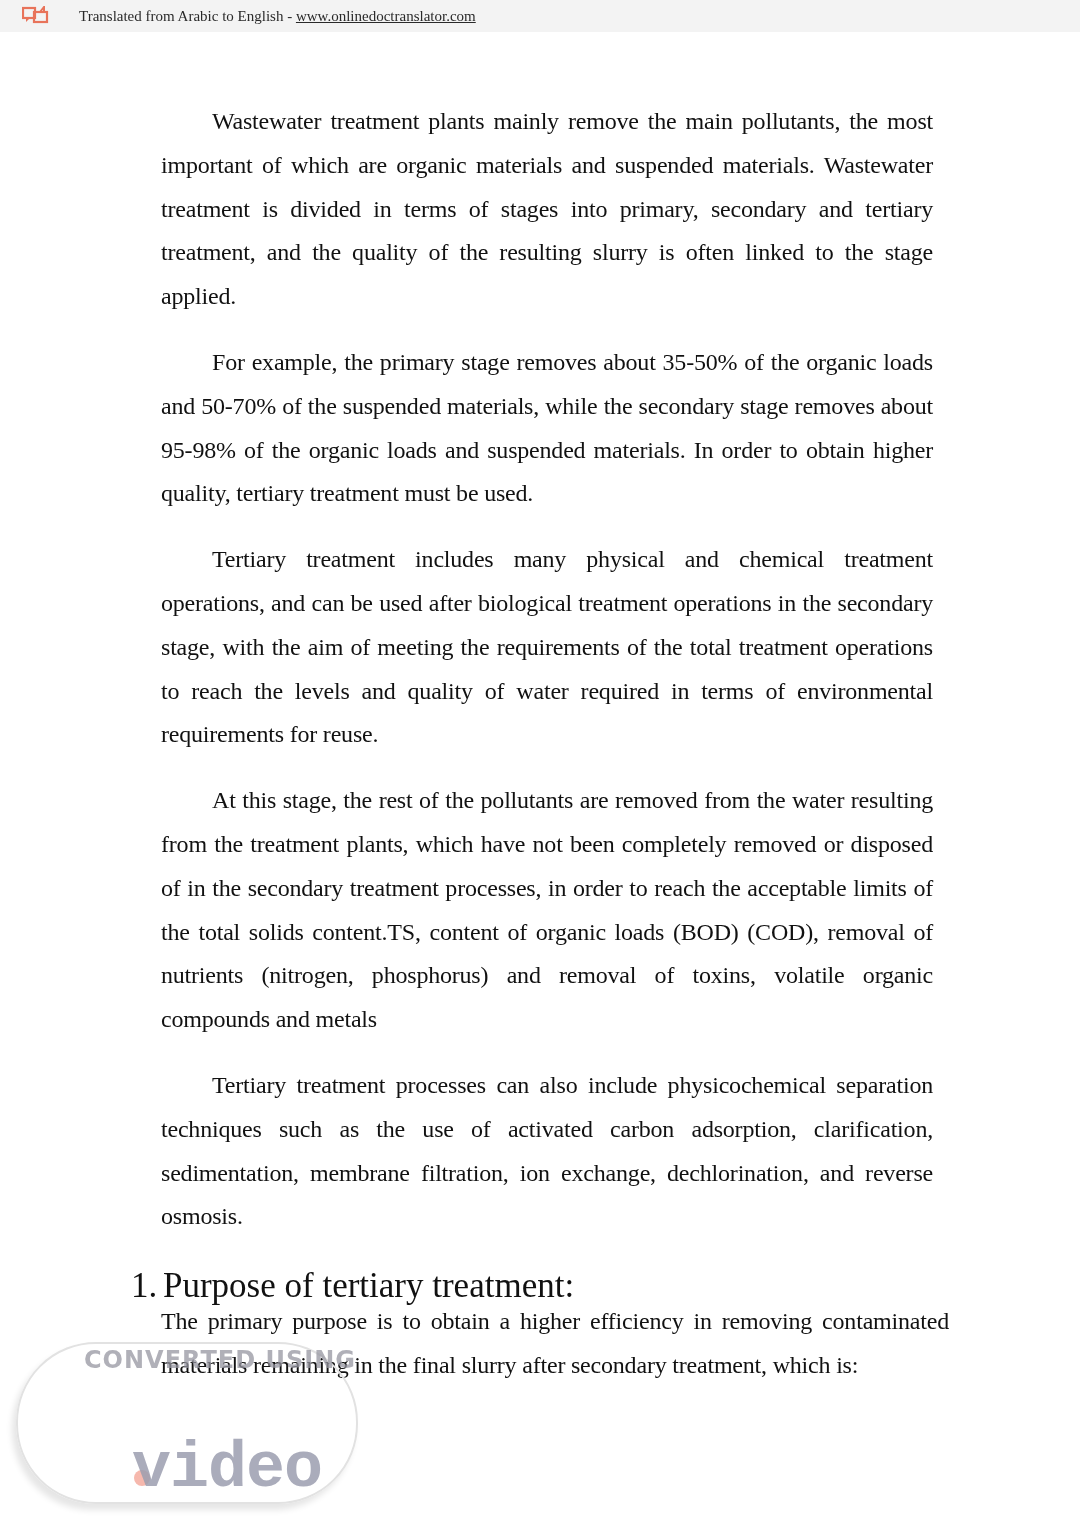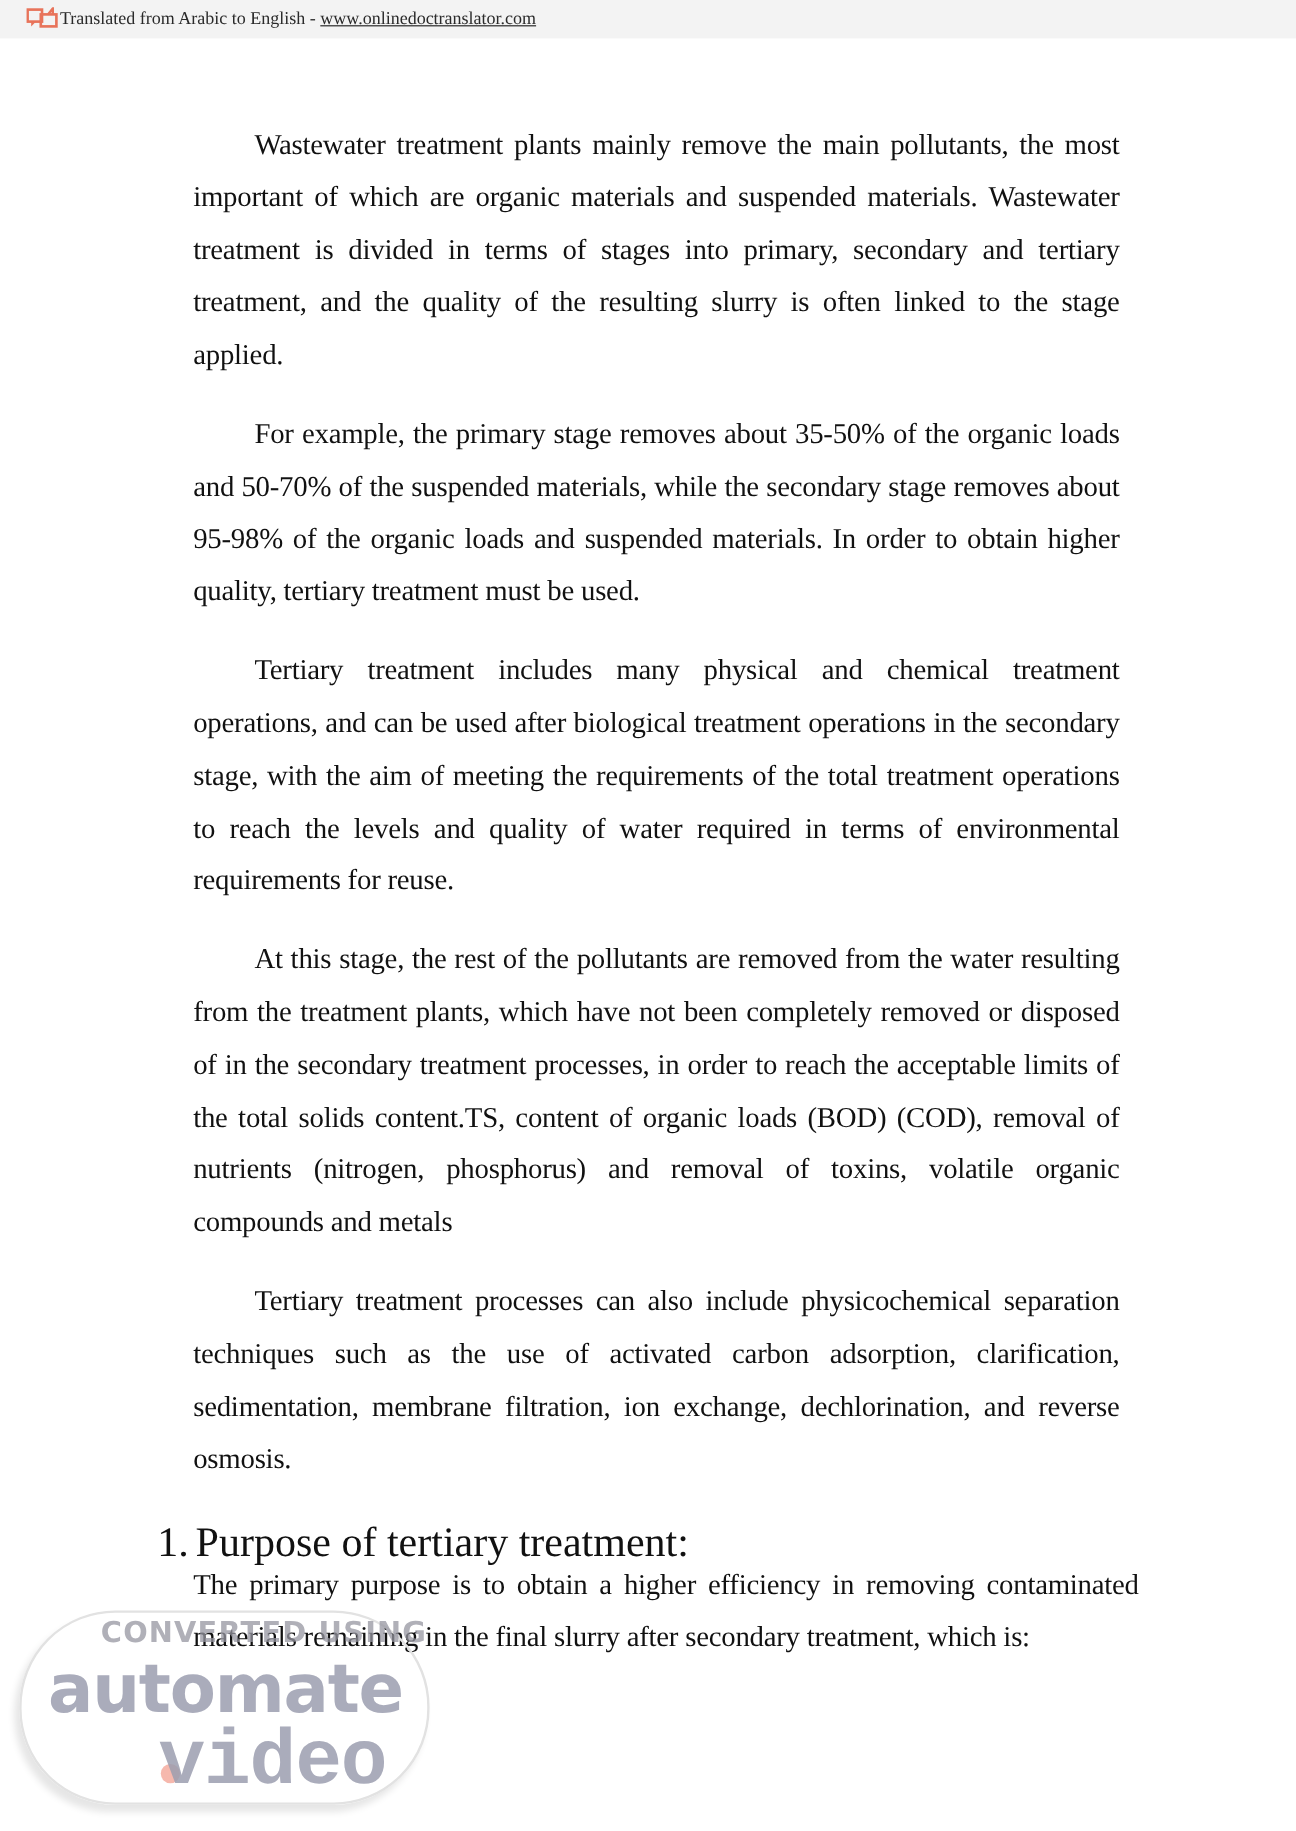--- a/index.html
+++ b/index.html
@@ -8,21 +8,21 @@
     background: #ffffff;
     font-family: "Liberation Serif", "DejaVu Serif", serif;
     color: #111111;
   }
   .banner {
     position: absolute; left: 0; top: 0; width: 1080px; height: 32px;
     background: #f3f3f3; display: flex; align-items: center;
   }
   .banner .logo { position: absolute; left: 22px; top: 6px; width: 28px; height: 18px; }
   .banner .btext {
-    position: absolute; left: 50px; top: 8px; font-size: 15px; color: #2a2a2a;
+    position: absolute; left: 79px; top: 8px; font-size: 15px; color: #2a2a2a;
     white-space: nowrap;
   }
   .banner .blink { color: #2a2a2a; text-decoration: underline; }
   .page { position: absolute; left: 161px; top: 100px; width: 788px; }
   .para {
     font-size: 24px; line-height: 43.8px; text-align: justify;
     text-indent: 51px; margin: 0 16px 22px 0;
     letter-spacing: -0.2px;
   }
   .heading {
@@ -81,16 +81,15 @@
   <p class="para">Tertiary treatment processes can also include physicochemical separation techniques such as the use of activated carbon adsorption, clarification, sedimentation, membrane filtration, ion exchange, dechlorination, and reverse osmosis.</p>
 </div>
 
 <div class="heading">
   <span class="num">1.</span><span>Purpose of tertiary treatment:</span>
 </div>
 <p class="para-last">The primary purpose is to obtain a higher efficiency in removing contaminated materials remaining in the final slurry after secondary treatment, which is:</p>
 
 <div class="wm">
   <span class="conv">CONVERTED USING</span>
-  <span class="auto">automate</span>
   <span class="dot"></span>
   <span class="vid">video</span>
 </div>
 
 </body></html>

